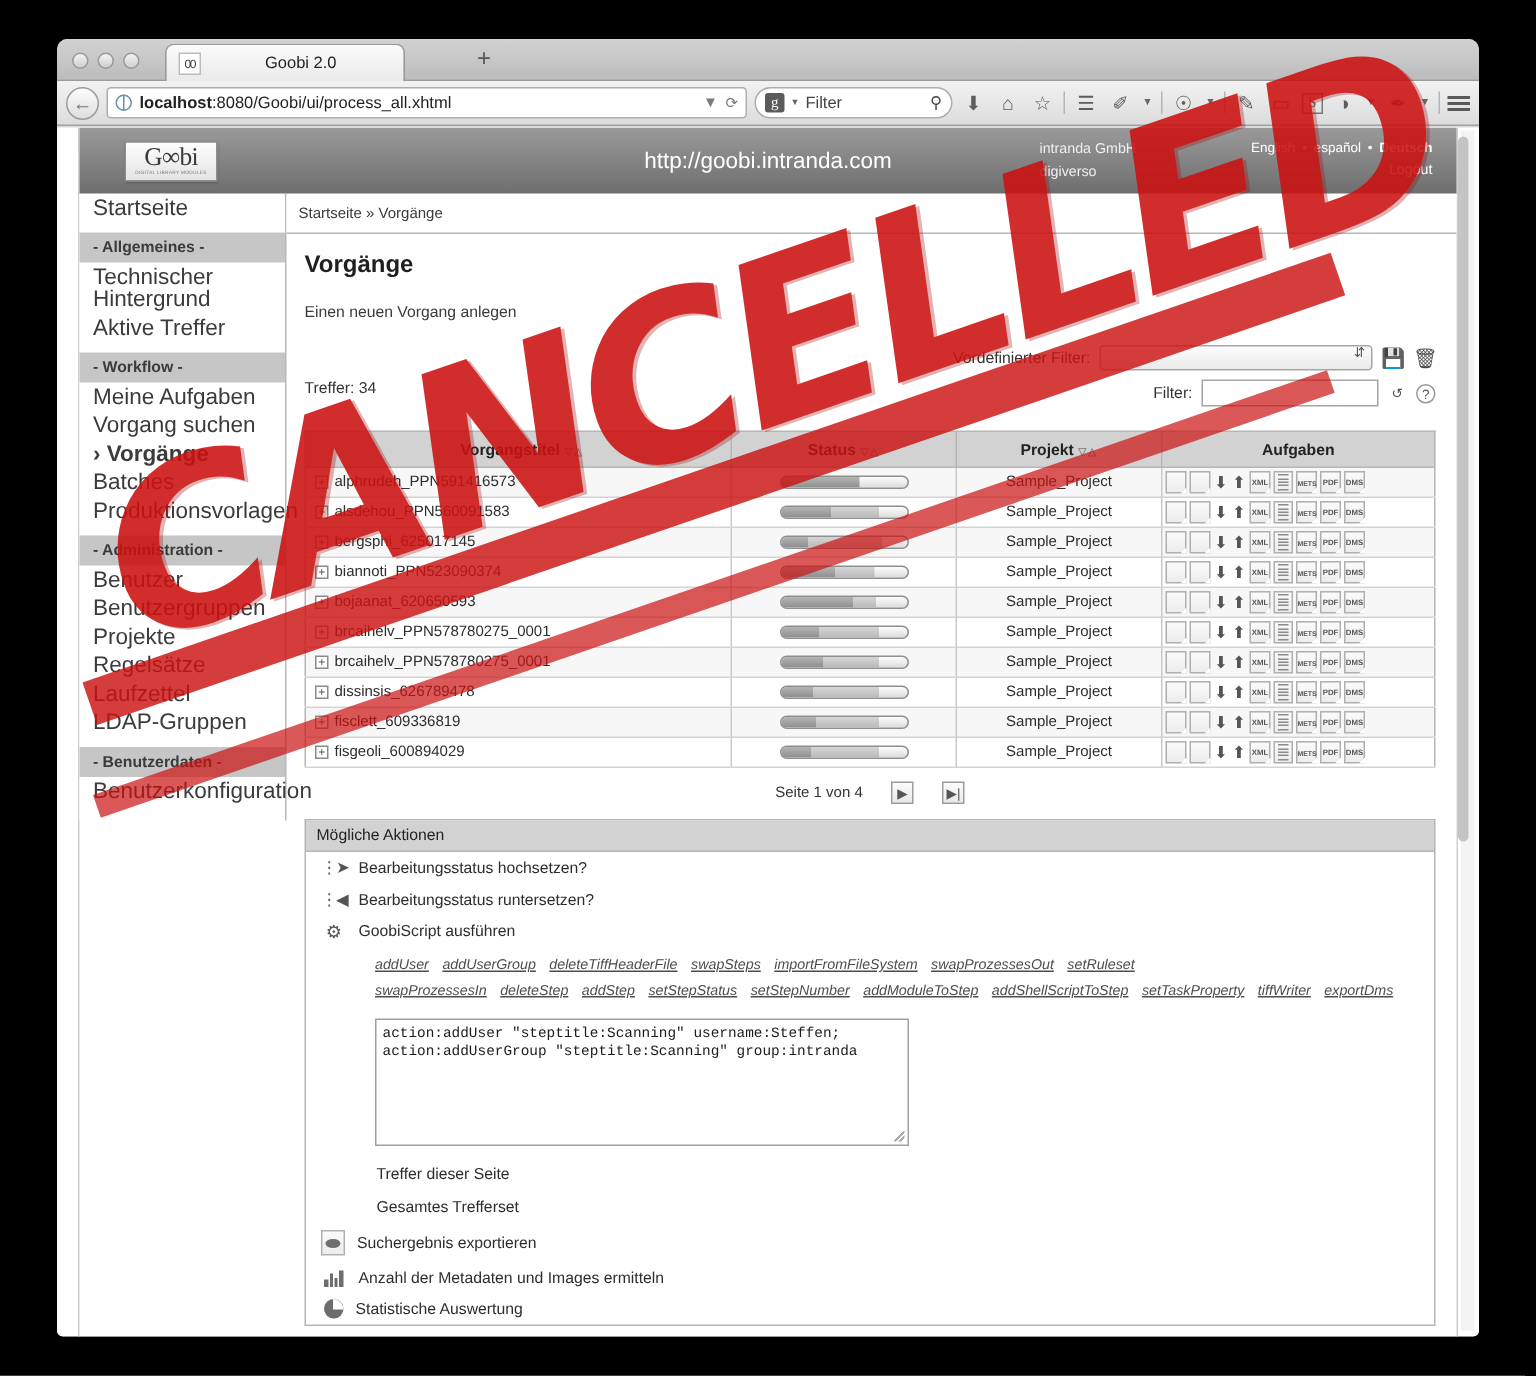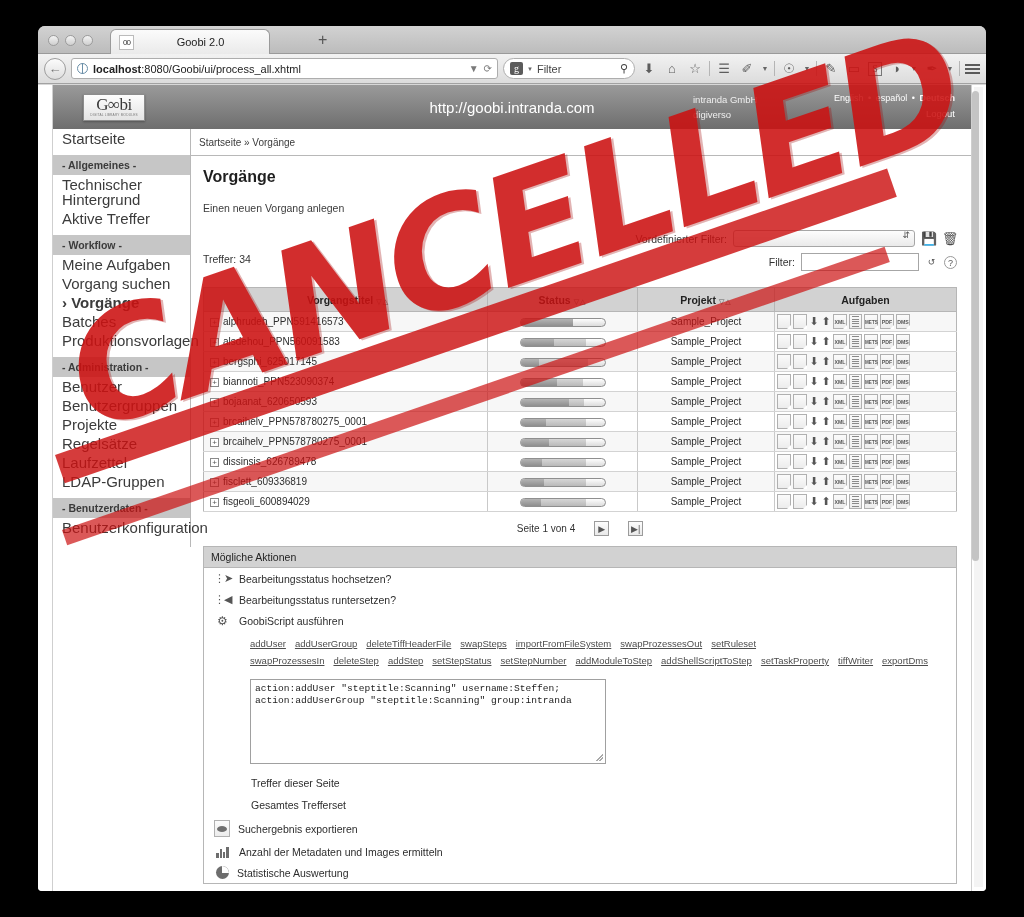--- a/index.html
+++ b/index.html
@@ -316,21 +316,21 @@
     background: linear-gradient(#fbfbfb,#ececec); border: 1px solid #b0b0b0;
     font-size: 5.5px; font-weight: bold; color: #555;
     text-align: center; line-height: 17px;
   }
   .step-ico { width: 17px; font-size: 11px; color: #555; text-align: center; flex: none; letter-spacing: -1px; }
   #script-links { padding: 3px 0 2px 46px; }
   .script-row {
     display: flex; flex-wrap: wrap; gap: 0 9px;
     font-size: 9.5px; line-height: 17px;
   }
-  .script-row a { color: #4d4d4d; text-decoration: underline; }
+  .script-row a { color: #4d4d4d; text-decoration: underline; font-style: italic; }
   #script-textarea {
     margin: 8px 0 8px 46px;
     width: 356px; height: 85px;
     border: 1px solid #a0a0a0; background: #fff;
     font-family: "Liberation Mono", monospace;
     font-size: 9.6px; line-height: 12px; color: #1c1c1c;
     padding: 3px 4px; white-space: pre; overflow: hidden;
     position: relative;
   }
   #script-textarea::after {

